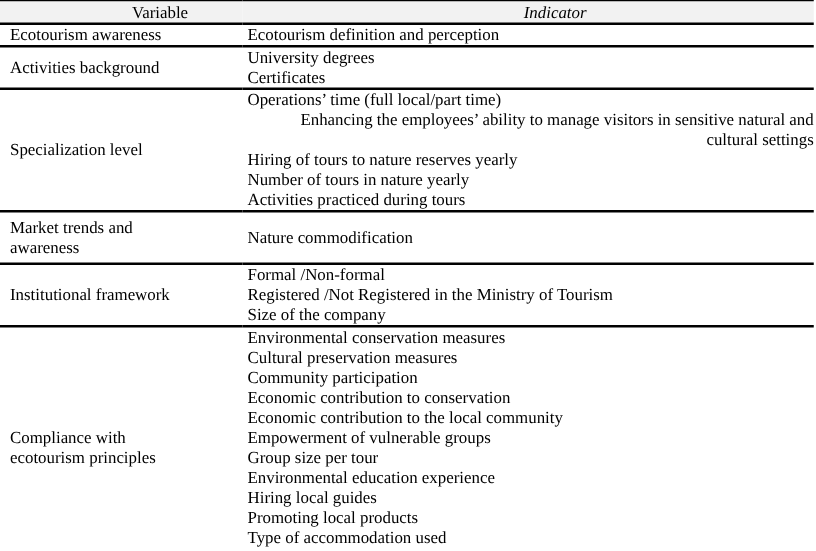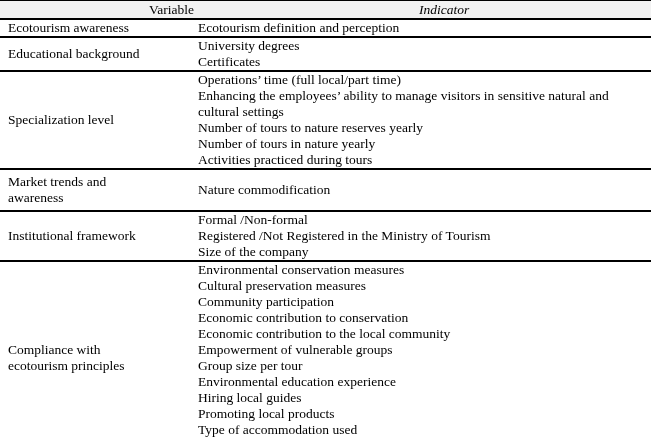--- a/index.html
+++ b/index.html
@@ -6,28 +6,28 @@
   body { width: 653px; height: 441px; overflow: hidden; position: relative;
          font-family: "Liberation Serif", "DejaVu Serif", serif; color: #000; }
   table.main { position: absolute; left: 0; top: 0; width: 651px;
                border-collapse: collapse; table-layout: fixed; }
   col.c1 { width: 194px; }
   col.c2 { width: 457px; }
   thead tr { background: #f2f2f2; }
   thead th { font-weight: normal; font-size: 13.5px; line-height: 15px; height: 17px;
              padding: 0; text-align: center;
              border-top: 1px solid #000; border-bottom: 2px solid #000; }
-  thead th.var { text-align: right; padding-left: 62px; }
+  thead th.var { text-align: center; padding-left: 62px; }
   thead th.ind { text-align: left; padding-left: 225px; font-style: italic; }
   tbody td { font-weight: normal; font-size: 13.5px; line-height: 16px;
              padding: 0 0 0 8px; vertical-align: middle;
              border-bottom: 2px solid #000; }
   tbody td.ind { padding-left: 4px; }
   .line { display: block; white-space: nowrap; }
-  .wrap { display: block; white-space: normal; }
+  .wrap { display: block; white-space: normal; text-align: right; }
 </style>
 </head>
 <body>
 
 <table class="main">
   <colgroup>
       <col class="c1">
       <col class="c2">
     </colgroup>
   <thead>
@@ -40,35 +40,35 @@
     <tr style="height:18px">
       <td>
         <span class="line">Ecotourism awareness</span>
       </td>
       <td class="ind">
         <span class="line">Ecotourism definition and perception</span>
       </td>
     </tr>
     <tr style="height:33px">
       <td>
-        <span class="line">Educational background</span>
+        <span class="line">Activities background</span>
       </td>
       <td class="ind">
         <span class="line">University degrees</span>
         <span class="line">Certificates</span>
       </td>
     </tr>
     <tr style="height:98px">
       <td>
         <span class="line">Specialization level</span>
       </td>
       <td class="ind">
         <span class="line">Operations’ time (full local/part time)</span>
         <span class="wrap">Enhancing the employees’ ability to manage visitors in sensitive natural and cultural settings</span>
-        <span class="line">Number of tours to nature reserves yearly</span>
+        <span class="line">Hiring of tours to nature reserves yearly</span>
         <span class="line">Number of tours in nature yearly</span>
         <span class="line">Activities practiced during tours</span>
       </td>
     </tr>
     <tr style="height:42px">
       <td>
         <span class="line">Market trends and</span>
         <span class="line">awareness</span>
       </td>
       <td class="ind">

